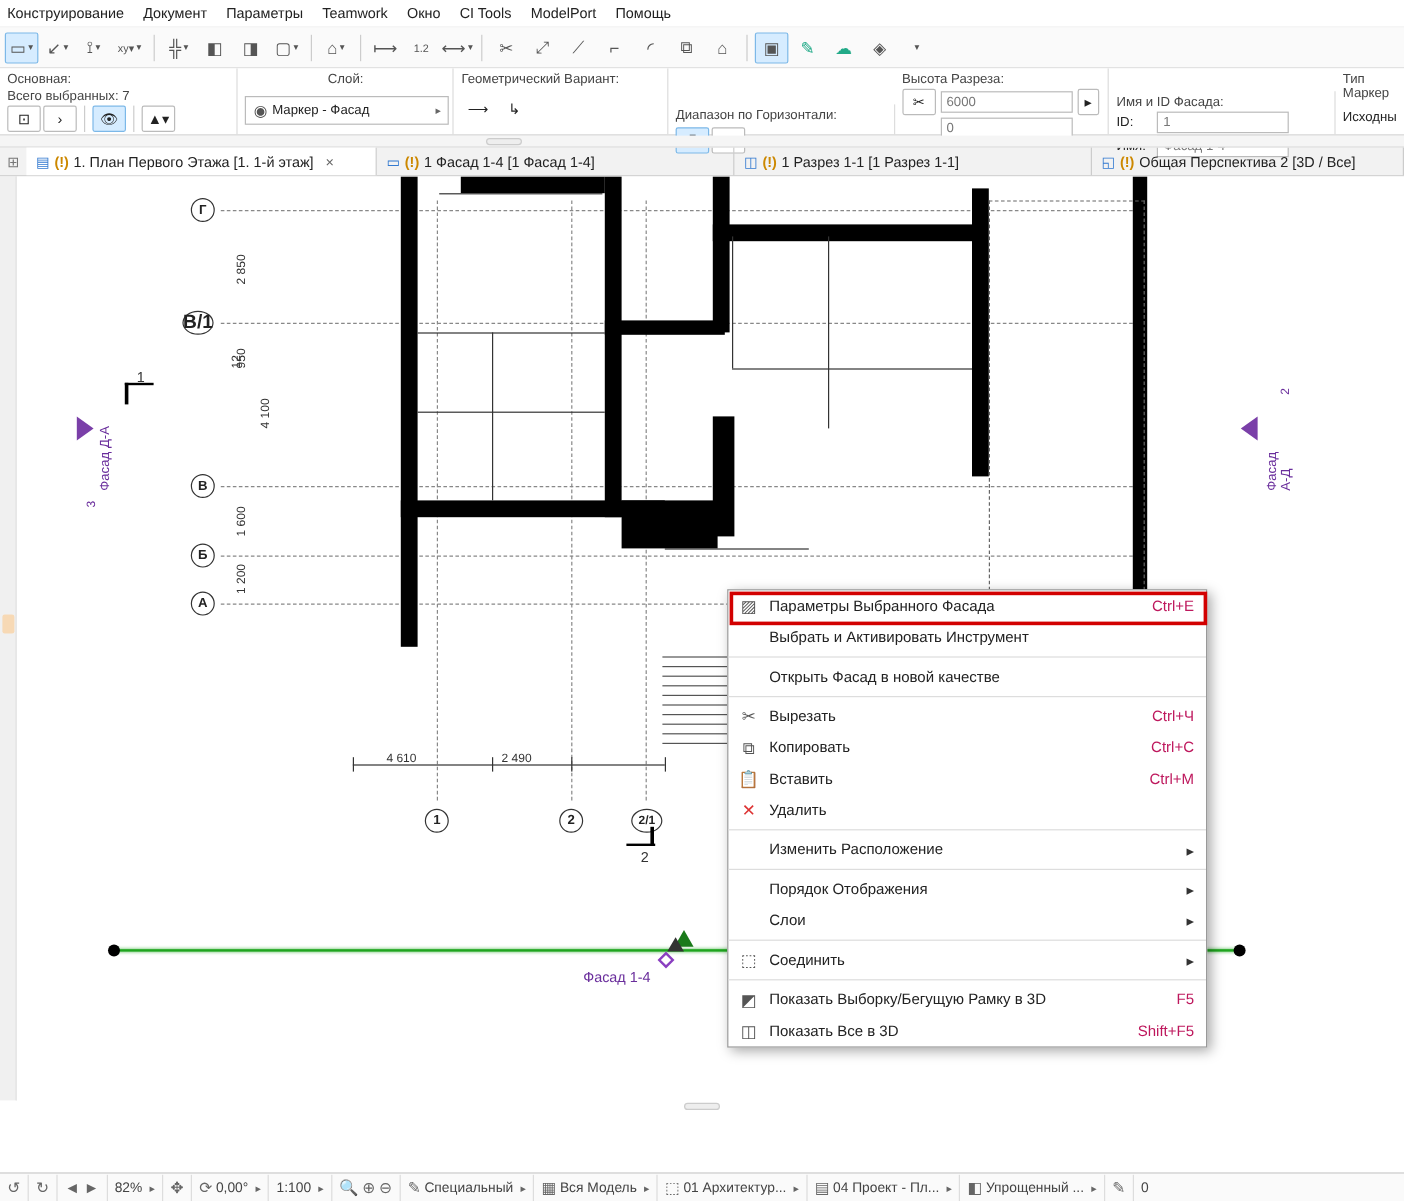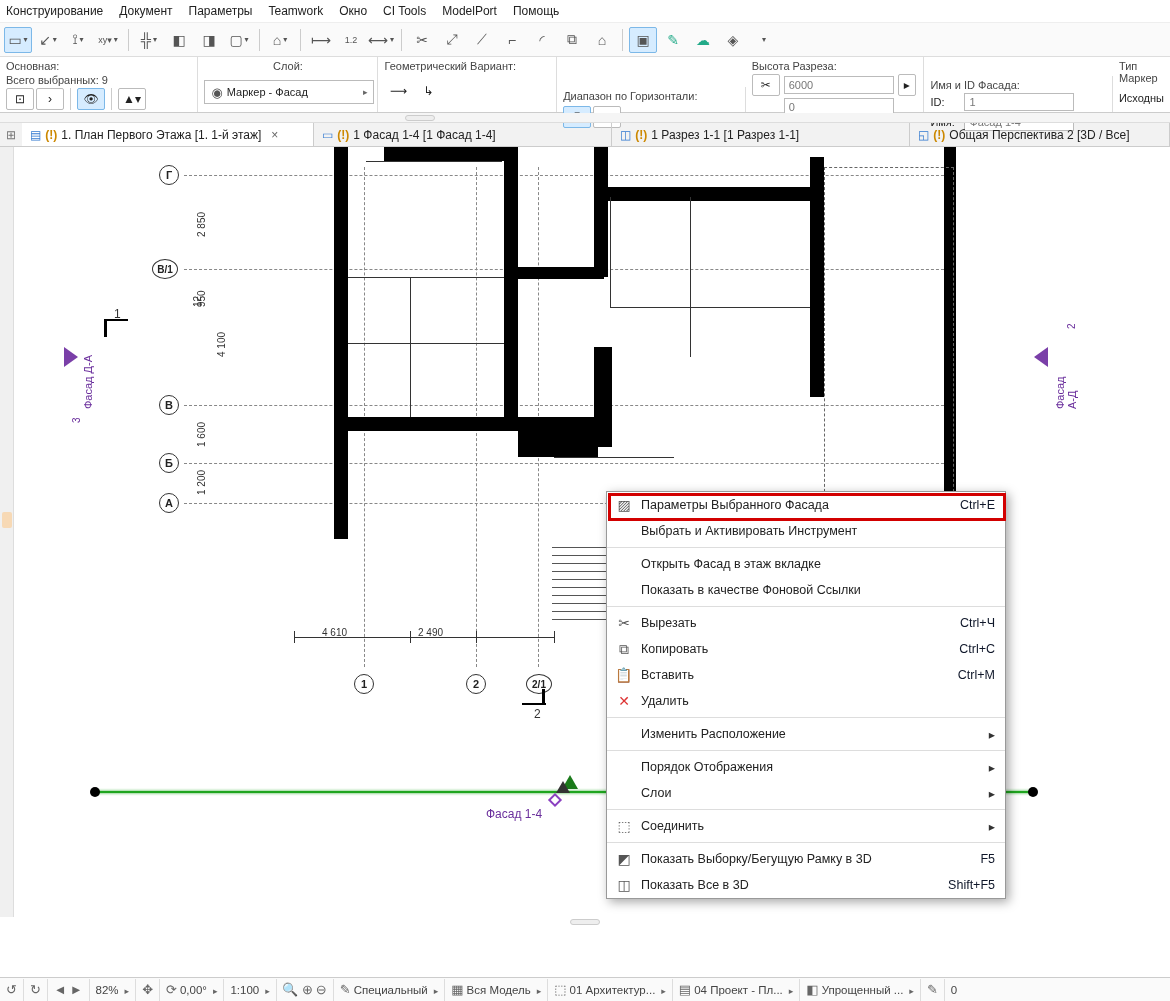--- a/index.html
+++ b/index.html
@@ -45,21 +45,21 @@
   .arrow-purple.left { border-right:14px solid #7a3fa8;}
   .fasadlabel { position:absolute; font-size:11px; color:#6a2e9c; transform:rotate(-90deg); transform-origin:left top;}
   .fasadline { position:absolute; height:2px; background:#1fa51f; box-shadow:0 0 3px #1fa51f;}
   .fasad-caption { position:absolute; font-size:12px; color:#6a2e9c;}
   .marker { position:absolute; width:10px; height:10px; background:#000; border-radius:50%;}
   .triangle { position:absolute; width:0; height:0; border-left:8px solid transparent; border-right:8px solid transparent; border-bottom:14px solid #1a7a1a;}
   
   .ctxmenu { position:absolute; left:592px; top:344px; width:400px; background:#fff; border:1px solid #999; box-shadow:3px 3px 10px rgba(0,0,0,.35); z-index:100; font-size:12.5px;}
   .ctxmenu .row { display:flex; align-items:center; height:26px; padding:0 10px 0 34px; position:relative;}
   .ctxmenu .row .ico { position:absolute; left:8px; width:18px; text-align:center; color:#555; font-size:14px;}
-  .ctxmenu .row .shortcut { margin-left:auto; color:#0f172a;}
+  .ctxmenu .row .shortcut { margin-left:auto; color:#be185d;}
   .ctxmenu .row .arrow { margin-left:auto; color:#333;}
   .ctxmenu .div { height:1px; background:#ddd; margin:3px 0;}
   .ctxmenu .highlight { position:absolute; left:1px; top:1px; width:398px; height:28px; border:3px solid #d20000; pointer-events:none; z-index:2;}
   
   .statusbar { position:fixed; bottom:0; left:0; width:1170px; height:24px; background:#fafafa; border-top:1px solid #ccc; display:flex; align-items:center; font-size:11.5px;}
   .stbtn { height:22px; padding:0 6px; display:flex; align-items:center; gap:3px; border-right:1px solid #ddd; color:#444;}
   .stbtn .dd::after{content:"▸"; font-size:9px; color:#666; margin-left:3px;}
   .stico { color:#666; font-size:13px;}
   .hgrip { position:absolute; left:50%; transform:translateX(-50%); width:30px; height:6px; background:#eee; border:1px solid #ccc; border-radius:3px;}
 </style>
@@ -105,21 +105,21 @@
   <div class="tbtn active">▣</div>
   <div class="tbtn" style="color:#2a8;">✎</div>
   <div class="tbtn" style="color:#2a8;">☁</div>
   <div class="tbtn">◈</div>
   <div class="tbtn dd"></div>
 </div>
 
 <div class="infobar">
   <div class="infogroup" style="width:200px;">
     <div class="label">Основная:</div>
-    <div class="label">Всего выбранных: 9</div>
+    <div class="label">Всего выбранных: 7</div>
     <div class="selrow">
       <div class="smbtn">⊡</div>
       <div class="smbtn">›</div>
       <div class="sep"></div>
       <div class="smbtn active">👁</div>
       <div class="sep"></div>
       <div class="smbtn">▲▾</div>
     </div>
   </div>
   <div class="infogroup" style="width:180px;text-align:center;">
@@ -213,21 +213,21 @@
 <div class="canvaswrap">
   <div class="vscroll">
     <div class="handle" style="top:365px;height:16px;"></div>
   </div>
   <div class="canvas">
     <div class="plan">
 
       <div class="gridline-h" style="top:28px;"></div>
       <div class="bubble" style="left:85px;top:18px;">Г</div>
       <div class="gridline-h" style="top:122px;"></div>
-      <div class="bubble" style="left:78px;top:112px;width:26px;font-size:10px;">В/1</div>
+      <div class="bubble" style="left:78px;top:112px;width:26px;font-size:16px;">В/1</div>
       <div class="gridline-h" style="top:258px;"></div>
       <div class="bubble" style="left:85px;top:248px;">В</div>
       <div class="gridline-h" style="top:316px;"></div>
       <div class="bubble" style="left:85px;top:306px;">Б</div>
       <div class="gridline-h" style="top:356px;"></div>
       <div class="bubble" style="left:85px;top:346px;">А</div>
 
       <div class="gridline-v" style="left:290px;"></div>
       <div class="bubble" style="left:280px;top:527px;">1</div>
       <div class="gridline-v" style="left:402px;"></div>
@@ -314,24 +314,21 @@
       <div class="row">
         <span class="ico">▨</span>
         <span>Параметры Выбранного Фасада</span>
           <span class="shortcut">Ctrl+E</span>
       </div>
       <div class="row">
           <span>Выбрать и Активировать Инструмент</span>
         </div>
       <div class="div"></div>
       <div class="row">
-          <span>Открыть Фасад в этаж вкладке</span>
-        </div>
-      <div class="row">
-          <span>Показать в качестве Фоновой Ссылки</span>
+          <span>Открыть Фасад в новой качестве</span>
         </div>
       <div class="div"></div>
       <div class="row">
           <span class="ico">✂</span>
           <span>Вырезать</span>
           <span class="shortcut">Ctrl+Ч</span>
         </div>
       <div class="row">
           <span class="ico">⧉</span>
           <span>Копировать</span>

